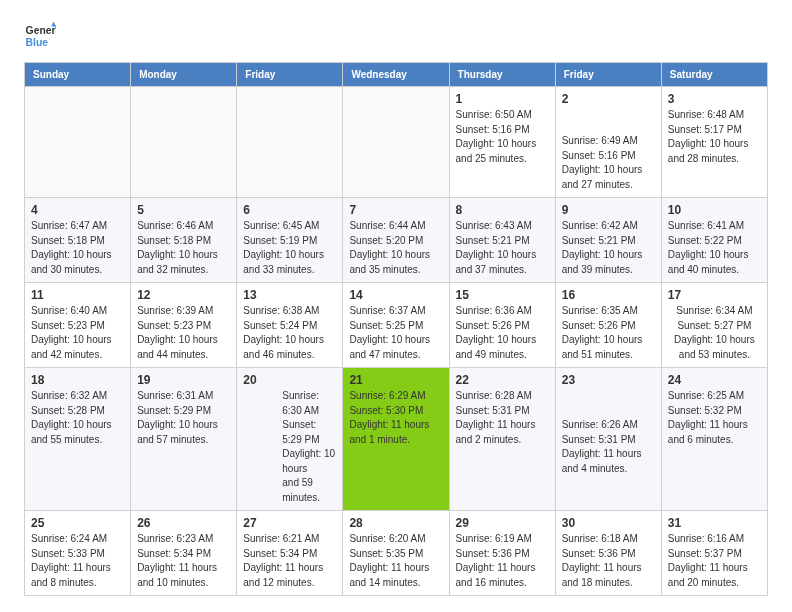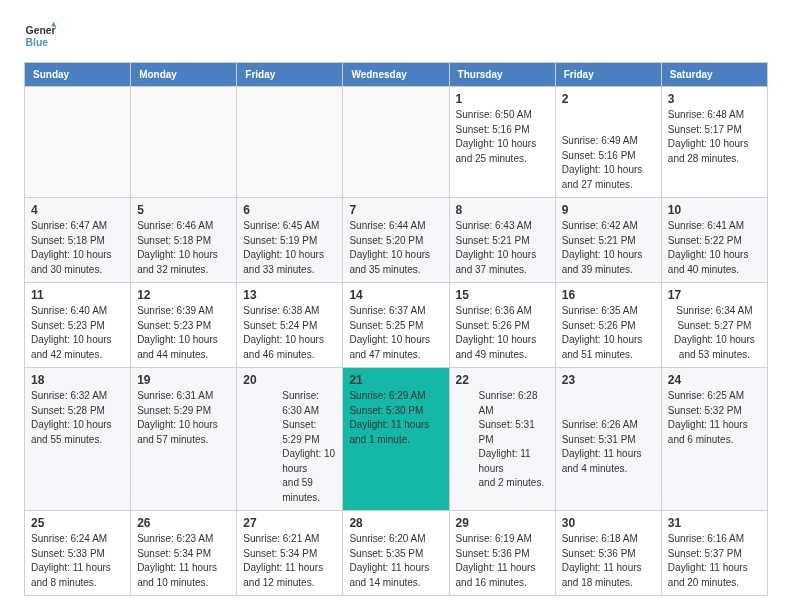--- a/index.html
+++ b/index.html
@@ -255,30 +255,30 @@
 Daylight: 10 hours
 and 57 minutes.</div>
         </td>
         <td style="background: rgb(245, 247, 250);">
           <span class="day-num">20</span>
           <div class="day-info" style="white-space: pre-line; margin-left: 39px;">Sunrise: 6:30 AM
 Sunset: 5:29 PM
 Daylight: 10 hours
 and 59 minutes.</div>
         </td>
-        <td style="background: #14b8a6;">
+        <td style="background: #84cc16;">
           <span class="day-num">21</span>
           <div class="day-info" style="white-space: pre-line;">Sunrise: 6:29 AM
 Sunset: 5:30 PM
 Daylight: 11 hours
 and 1 minute.</div>
         </td>
         <td style="background: rgb(245, 247, 250);">
           <span class="day-num">22</span>
-          <div class="day-info" style="white-space: pre-line; margin-left: 23px;">Sunrise: 6:28 AM
+          <div class="day-info" style="white-space: pre-line;">Sunrise: 6:28 AM
 Sunset: 5:31 PM
 Daylight: 11 hours
 and 2 minutes.</div>
         </td>
         <td style="background: rgb(245, 247, 250);">
           <span class="day-num">23</span>
           <div class="day-info" style="white-space: pre-line; margin-top: 31px;">Sunrise: 6:26 AM
 Sunset: 5:31 PM
 Daylight: 11 hours
 and 4 minutes.</div>

